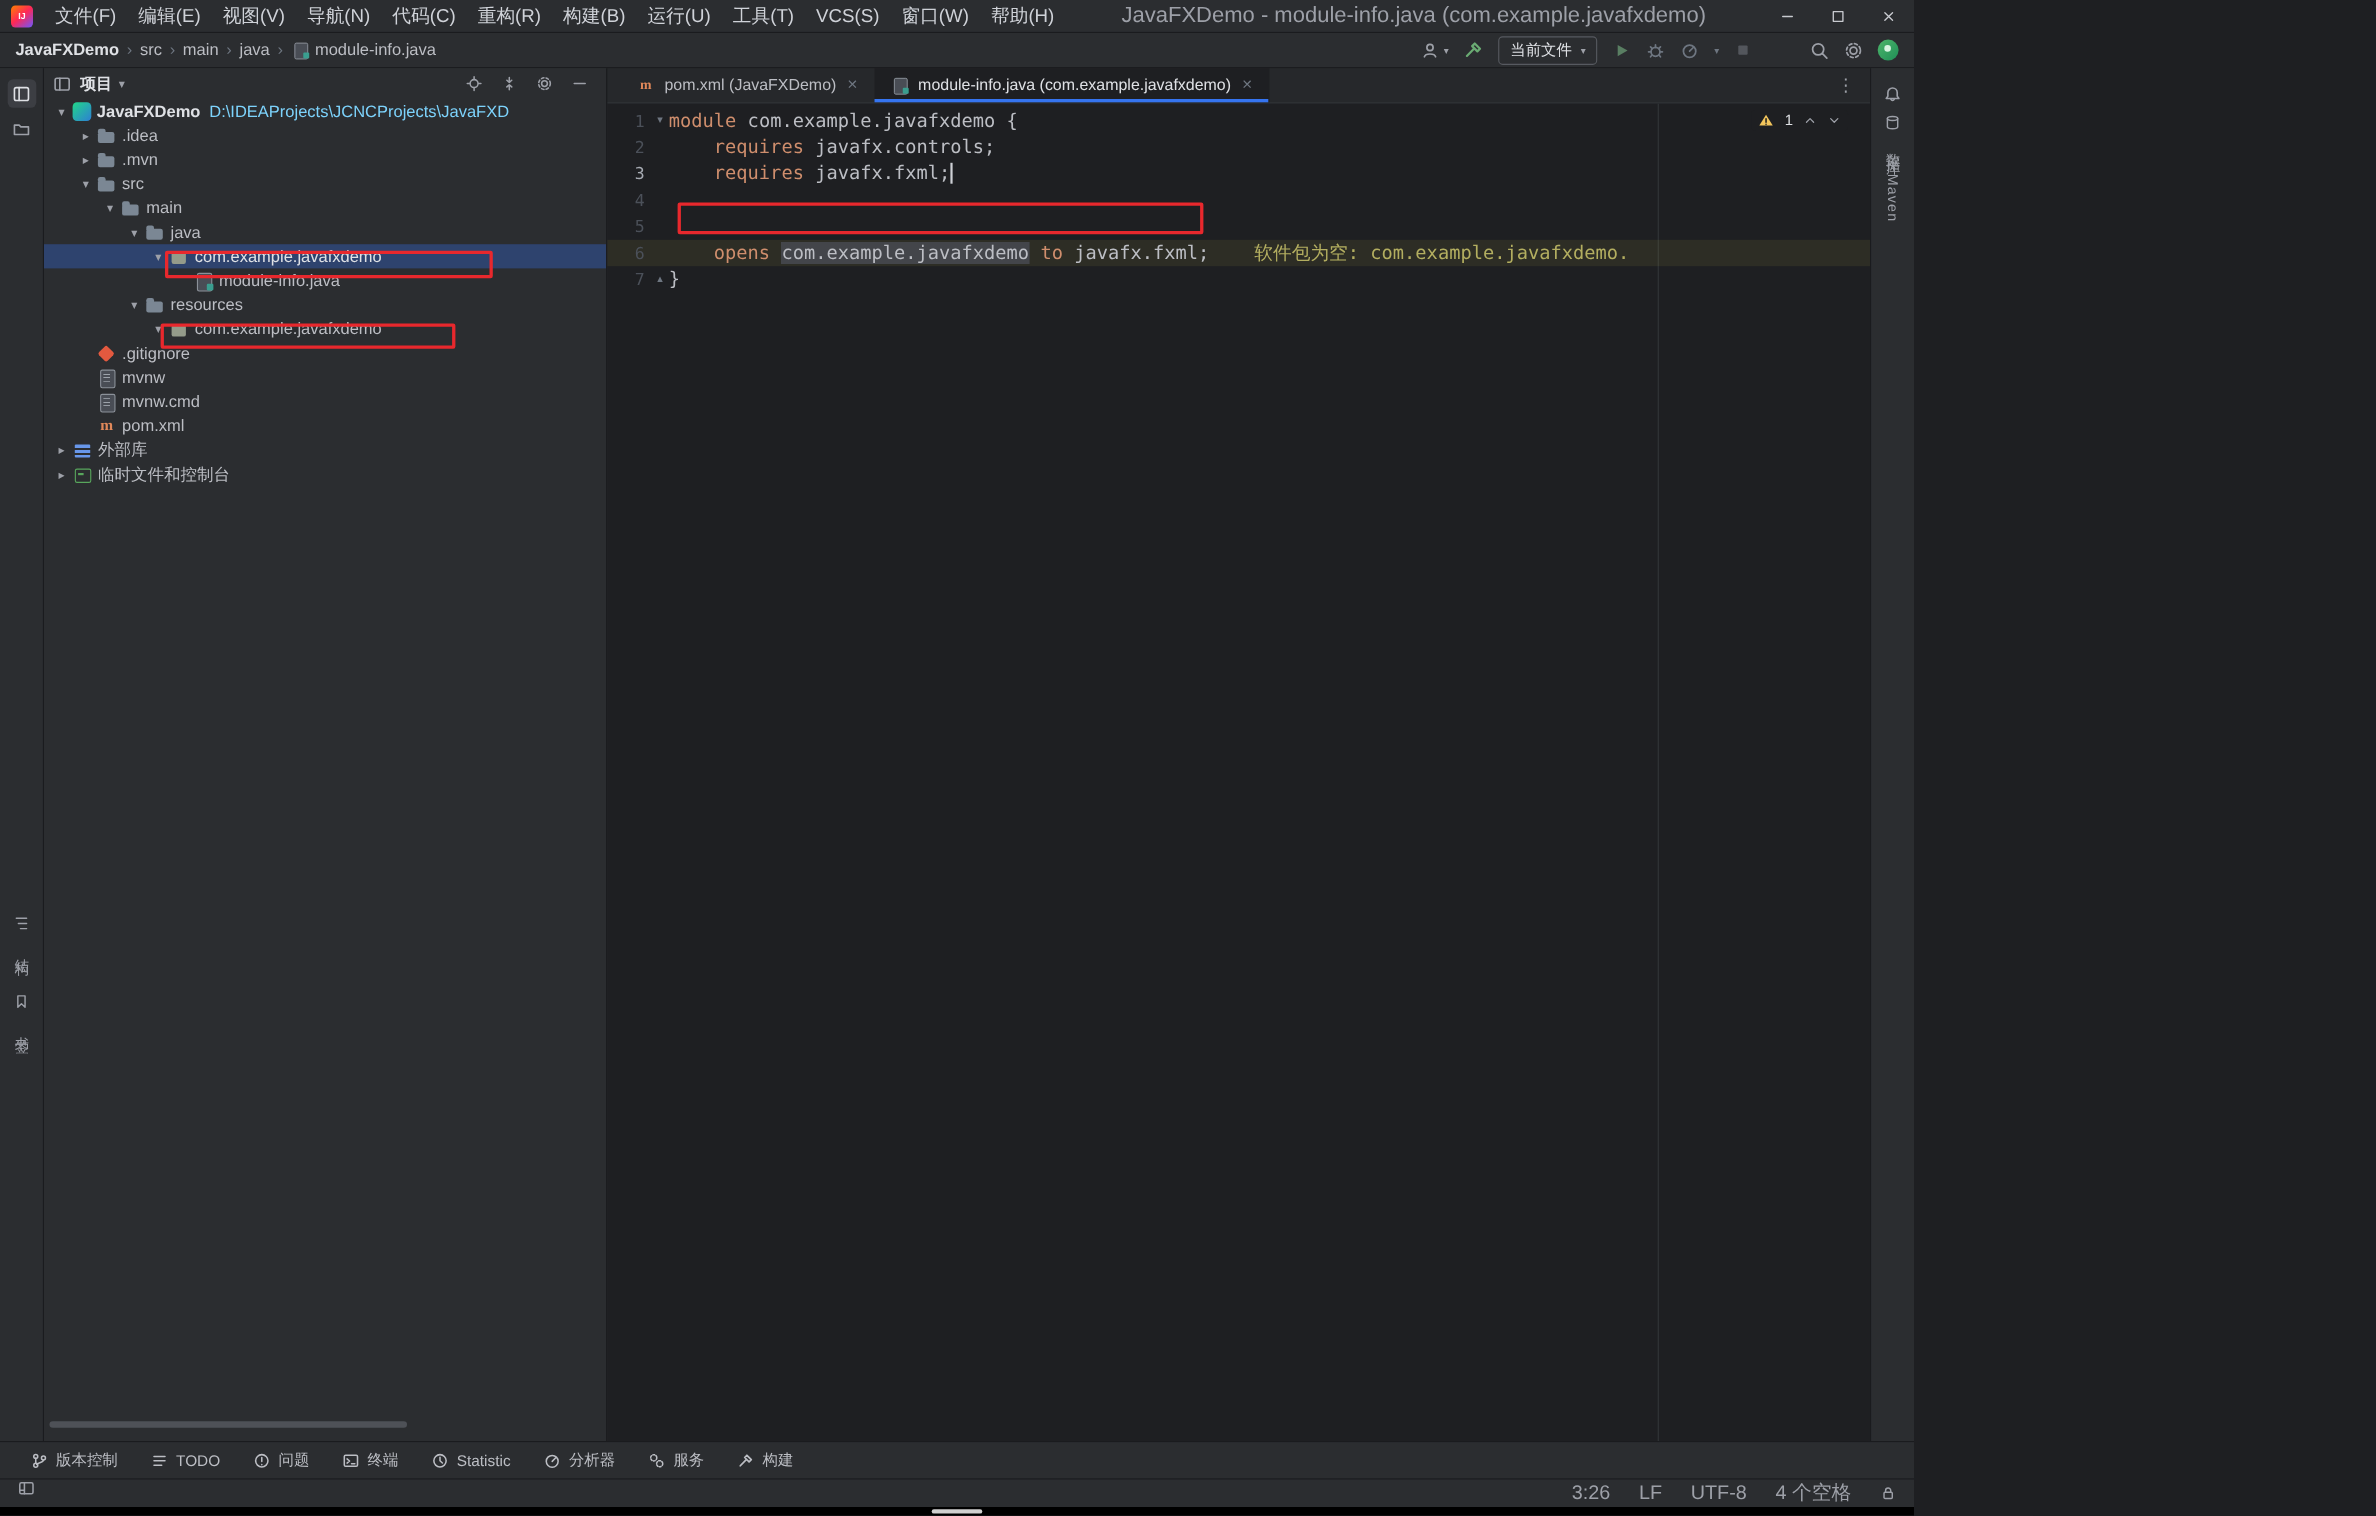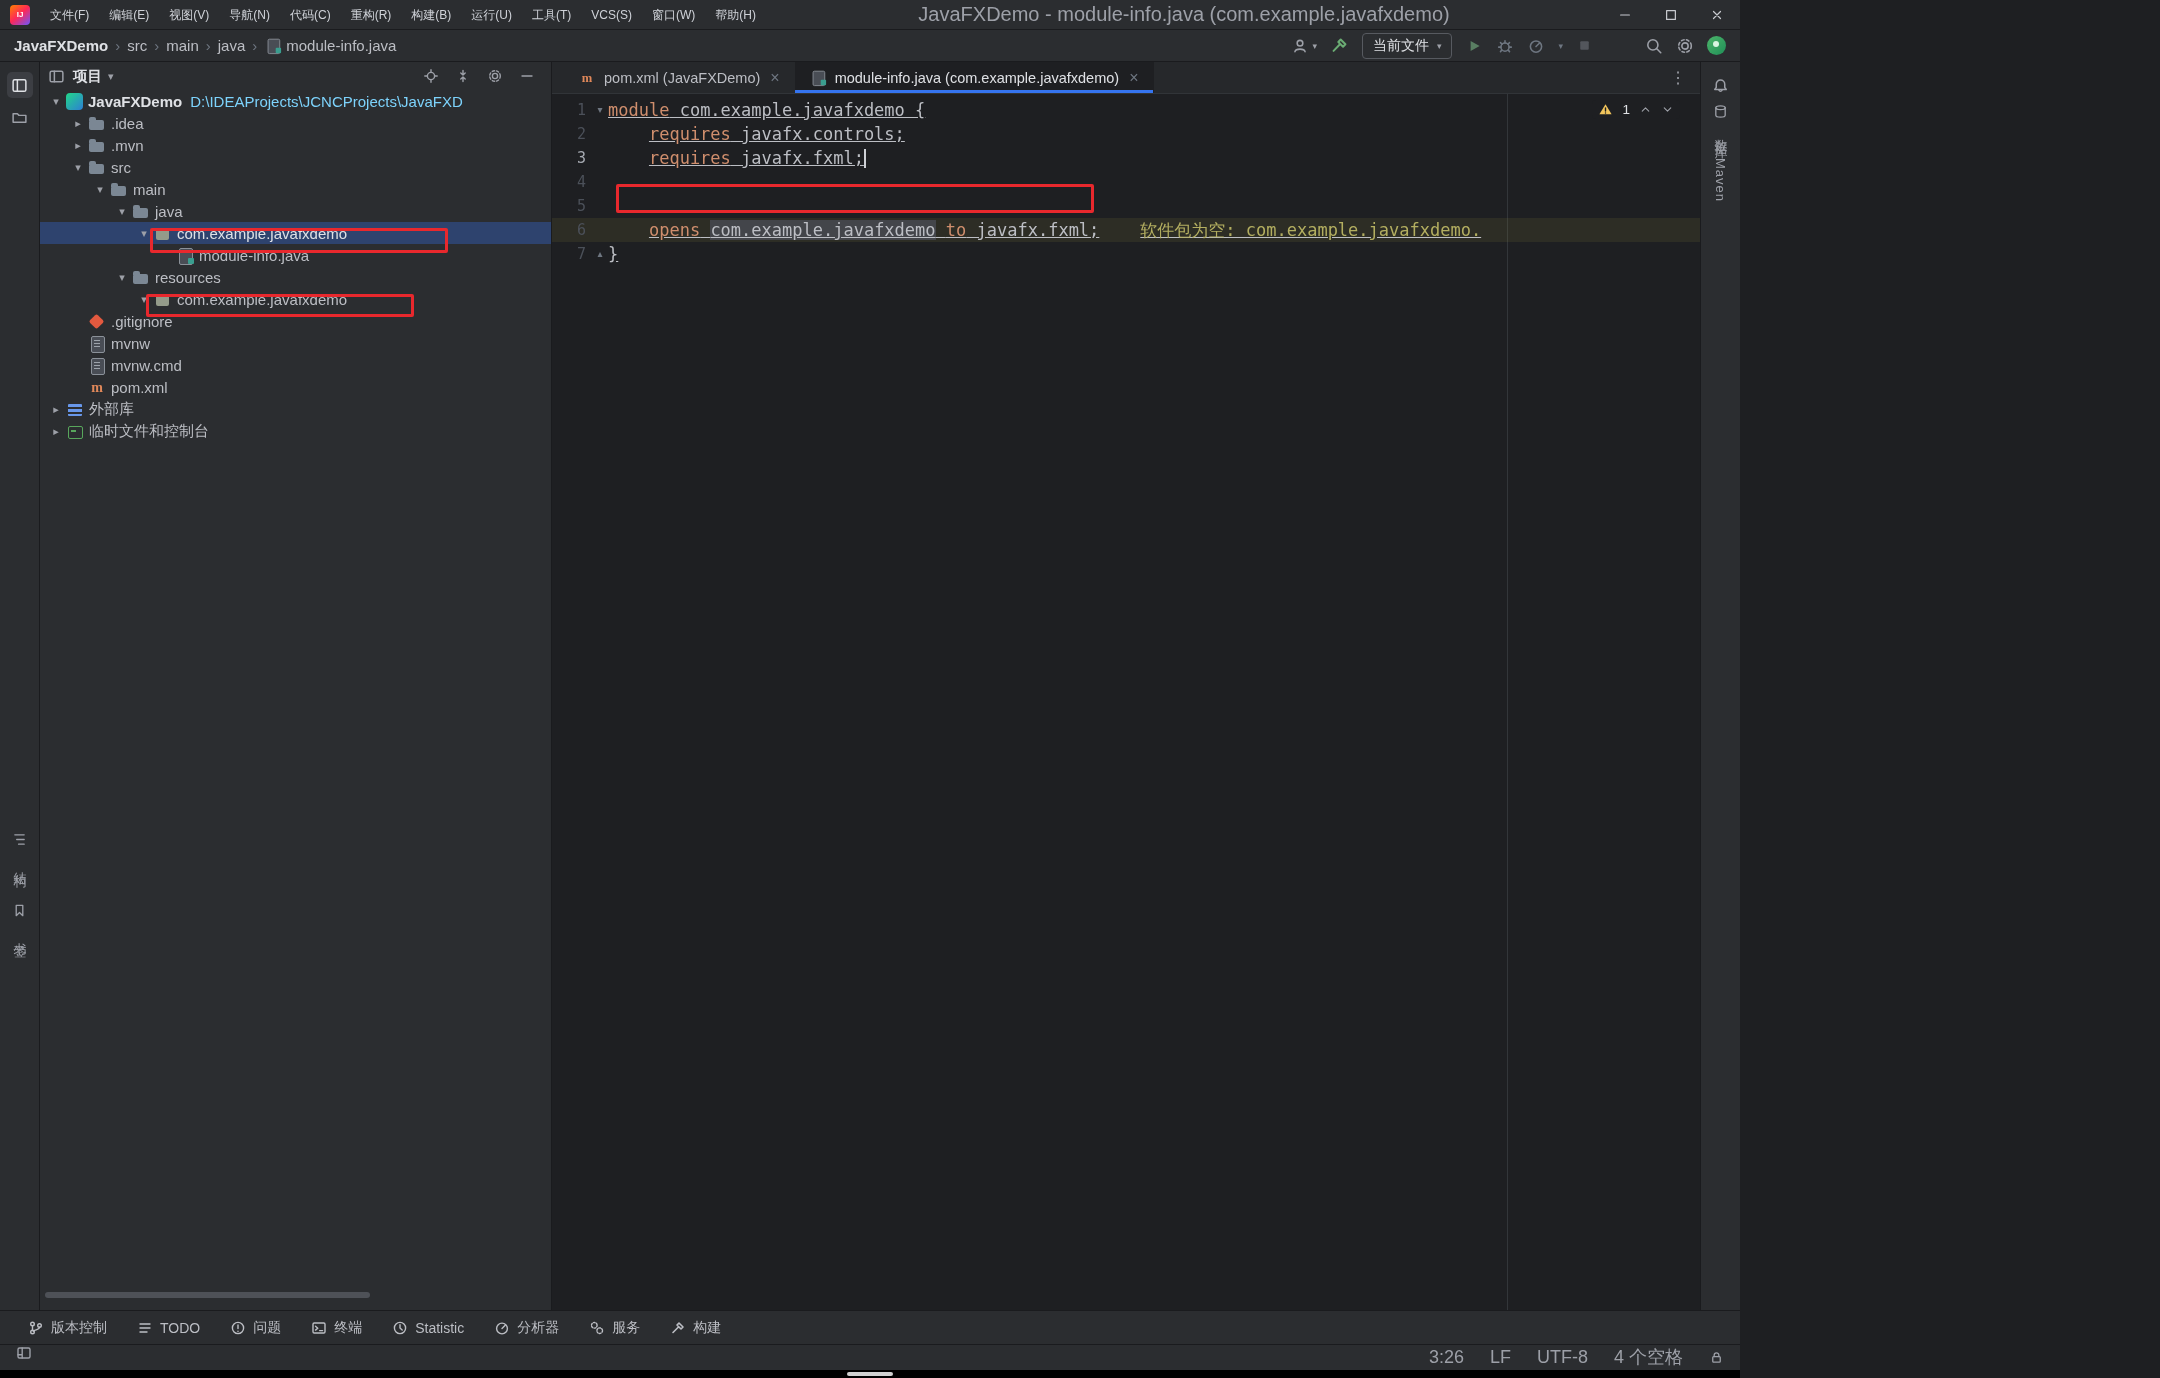--- a/index.html
+++ b/index.html
@@ -10,21 +10,21 @@
   }
   *{box-sizing:border-box;margin:0;padding:0;}
   html,body{width:2160px;height:1378px;overflow:hidden;}
   body{font-family:"Liberation Sans",sans-serif;background:var(--bg-editor);color:var(--text);}
   .window{position:relative;width:1740px;height:1378px;display:flex;flex-direction:column;background:var(--bg-panel);}
   svg{stroke:currentColor;fill:none;stroke-width:1.4;stroke-linecap:round;stroke-linejoin:round;flex:none;}
 
   
   .titlebar{height:30px;display:flex;align-items:center;background:var(--bg-panel);border-bottom:1px solid var(--border);padding-left:10px;flex:none;}
   .logo{width:20px;height:20px;border-radius:4px;background:linear-gradient(140deg,#ff8100 0%,#fe2857 48%,#6c57ff 100%);display:flex;align-items:center;justify-content:center;font-size:8px;font-weight:bold;color:#fff;margin-right:10px;}
-  .menu-item{font-size:12px;color:#cfd2d8;padding:0 10px;line-height:30px;cursor:default;}
+  .menu-item{font-size:17px;color:#cfd2d8;padding:0 10px;line-height:30px;cursor:default;}
   .win-title{flex:1;text-align:center;font-size:20px;color:var(--dim);white-space:nowrap;overflow:hidden;}
   .win-btn{width:46px;height:30px;display:flex;align-items:center;justify-content:center;color:#c8cacf;}
 
   
   .navbar{height:32px;display:flex;align-items:center;background:var(--bg-panel);border-bottom:1px solid var(--border);padding:0 14px;flex:none;}
   .crumb{font-size:15px;color:var(--code);}
   .crumb.first{font-weight:bold;color:var(--text);}
   .crumb-sep{color:var(--faint);margin:0 7px;font-size:15px;}
   .nav-right{margin-left:auto;display:flex;align-items:center;gap:13px;color:var(--dim);}
   .combo{display:flex;align-items:center;gap:8px;border:1px solid #575a60;border-radius:4px;padding:3px 10px;font-size:14px;color:var(--text);}
@@ -80,21 +80,21 @@
   .tab.active::after{content:"";position:absolute;left:0;right:0;bottom:0;height:3px;background:var(--accent);}
   .tab-close{color:var(--faint);font-size:16px;margin-left:2px;}
   .tab-more{margin-left:auto;display:flex;align-items:center;padding:0 14px;color:var(--dim);font-size:16px;}
   .editor-body{flex:1;position:relative;overflow:hidden;padding-top:4px;}
   .margin-guide{position:absolute;left:955px;top:0;bottom:0;width:1px;background:#33363a;}
   .cl{display:flex;height:24px;position:relative;}
   .cl.warn-line{background:rgba(158,147,69,.12);}
   .ln{width:40px;text-align:right;padding-right:6px;color:#4b5059;font:15px/24px "DejaVu Sans Mono",monospace;flex:none;}
   .ln.cur{color:#a7abb3;}
   .fold{width:16px;text-align:center;color:var(--faint);font-size:10px;line-height:24px;flex:none;}
-  .lc{white-space:pre;font:17px/24px "DejaVu Sans Mono",monospace;color:var(--code);text-decoration:underline;}
+  .lc{white-space:pre;font:17px/24px "DejaVu Sans Mono",monospace;color:var(--code);}
   .kw{color:var(--kw);}
   .ind{display:inline-block;width:4ch;}
   .hl{background:#43454a;}
   .hint{color:var(--hint);margin-left:4ch;text-align:right;}
   .caret{display:inline-block;width:2px;height:19px;background:#ced0d6;vertical-align:-4px;}
   .inspect{position:absolute;top:6px;right:20px;display:flex;align-items:center;gap:9px;color:var(--dim);font-size:13.5px;background:rgba(30,31,34,.7);padding:2px 6px;border-radius:4px;}
   .inspect .cnt{color:var(--text);}
 
   
   .anno{position:absolute;border:3px solid var(--red);border-radius:2px;z-index:60;pointer-events:none;}

